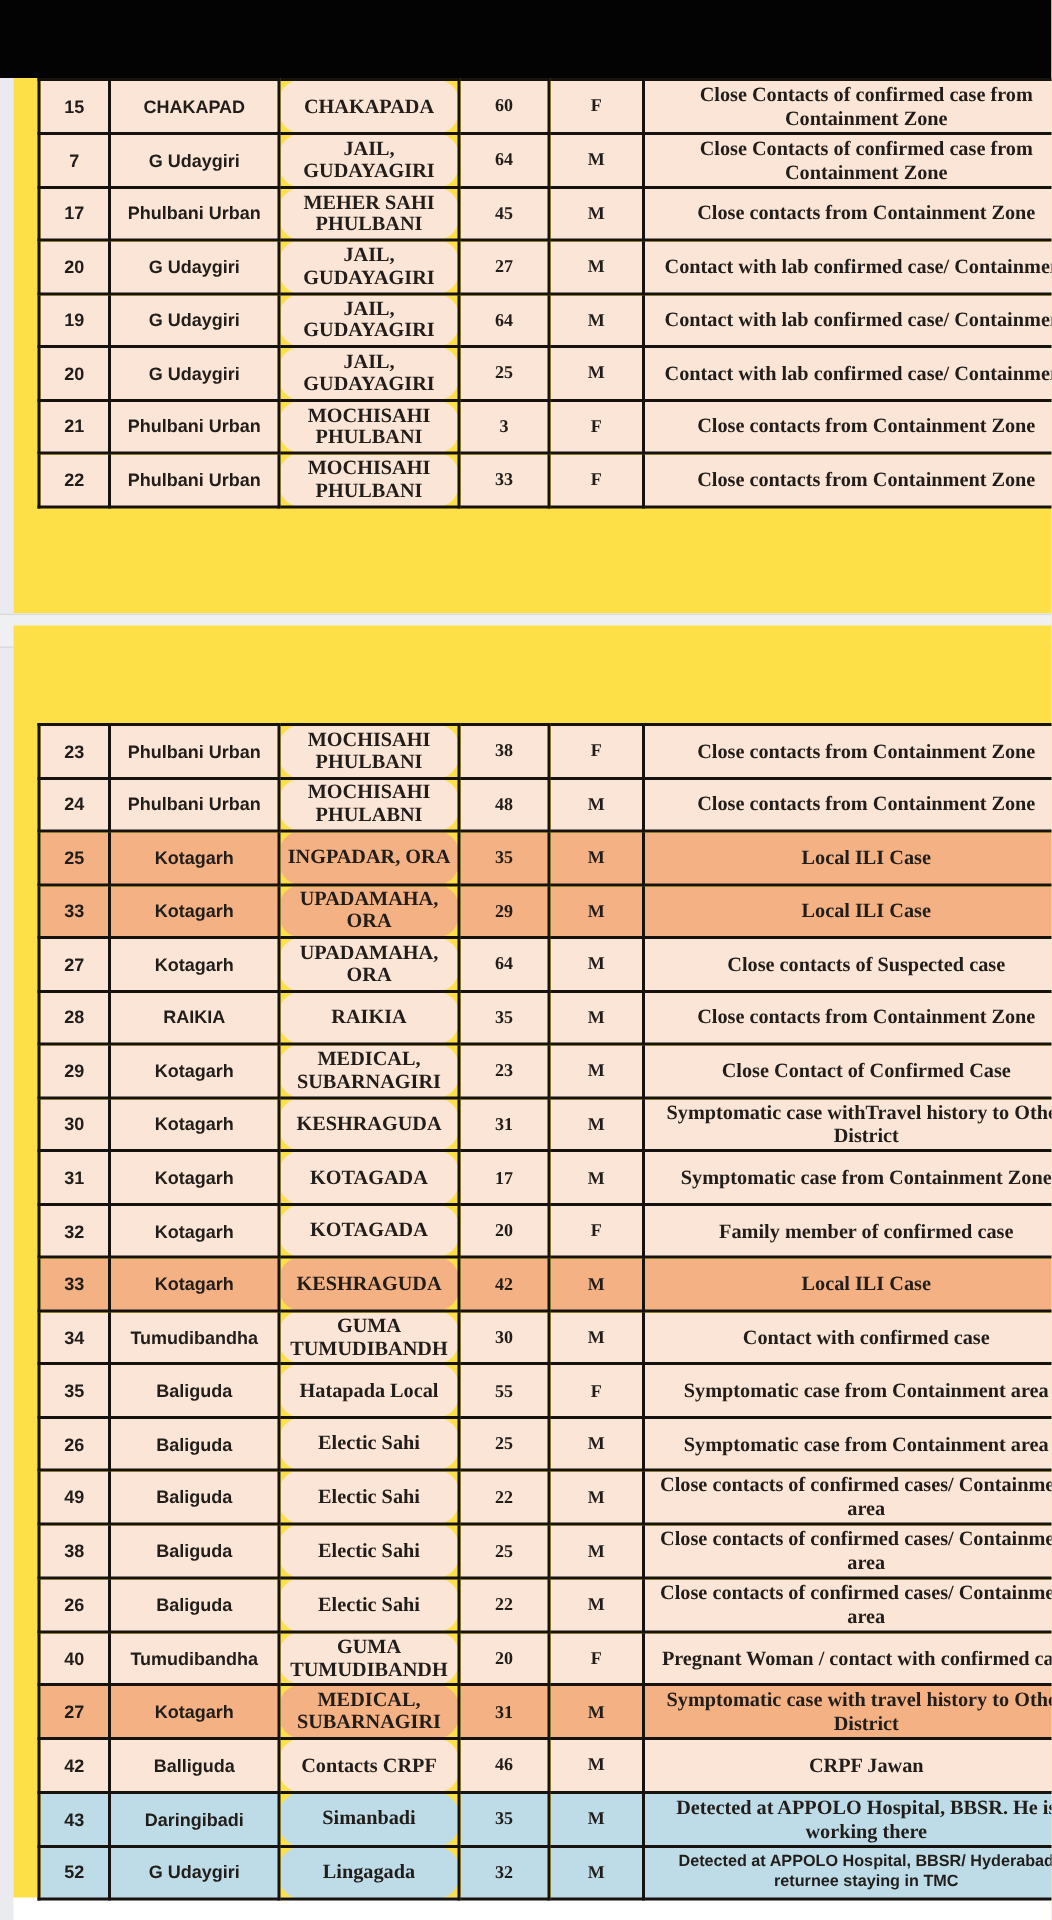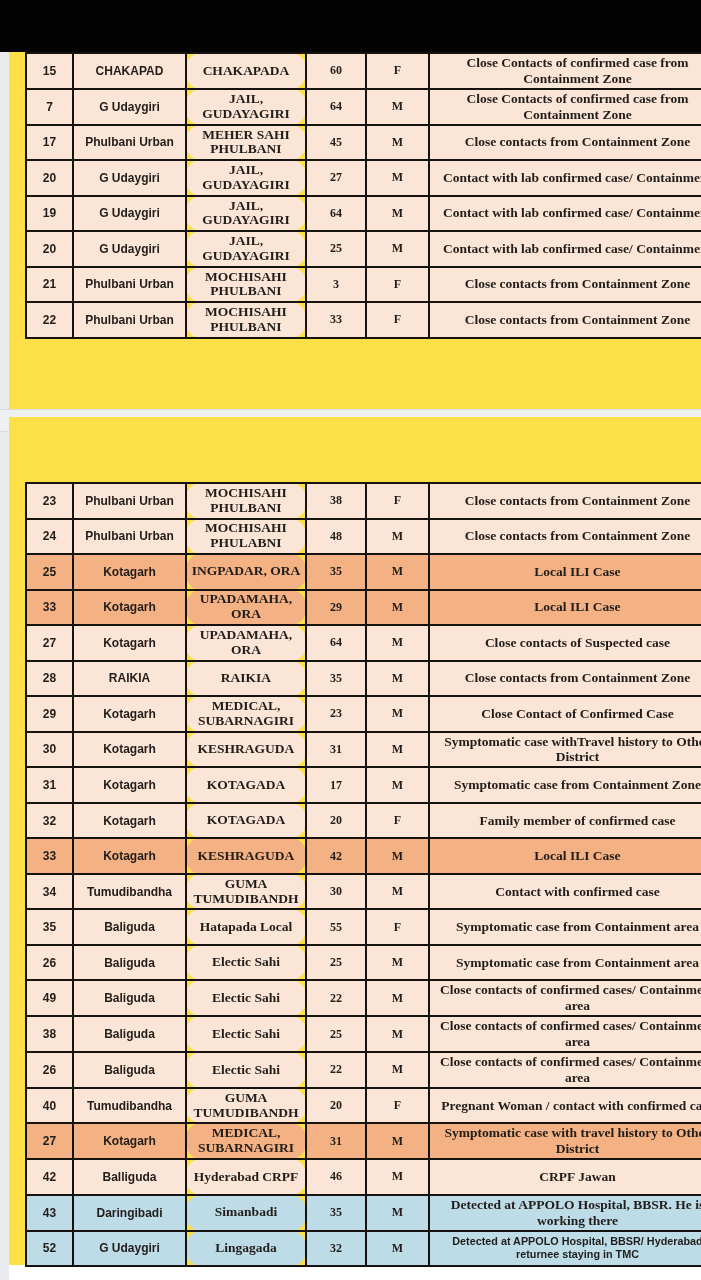--- a/index.html
+++ b/index.html
@@ -311,21 +311,21 @@
           <td class="c-sl">27</td>
           <td class="c-block">Kotagarh</td>
           <td class="c-place">MEDICAL, SUBARNAGIRI</td>
           <td class="c-age">31</td>
           <td class="c-sex">M</td>
           <td class="c-reason">Symptomatic case with travel history to Other District</td>
         </tr>
         <tr class="hl-peach">
           <td class="c-sl">42</td>
           <td class="c-block">Balliguda</td>
-          <td class="c-place">Hyderabad CRPF</td>
+          <td class="c-place">Contacts CRPF</td>
           <td class="c-age">46</td>
           <td class="c-sex">M</td>
           <td class="c-reason">CRPF Jawan</td>
         </tr>
         <tr class="hl-blue">
           <td class="c-sl">43</td>
           <td class="c-block">Daringibadi</td>
           <td class="c-place">Simanbadi</td>
           <td class="c-age">35</td>
           <td class="c-sex">M</td>

